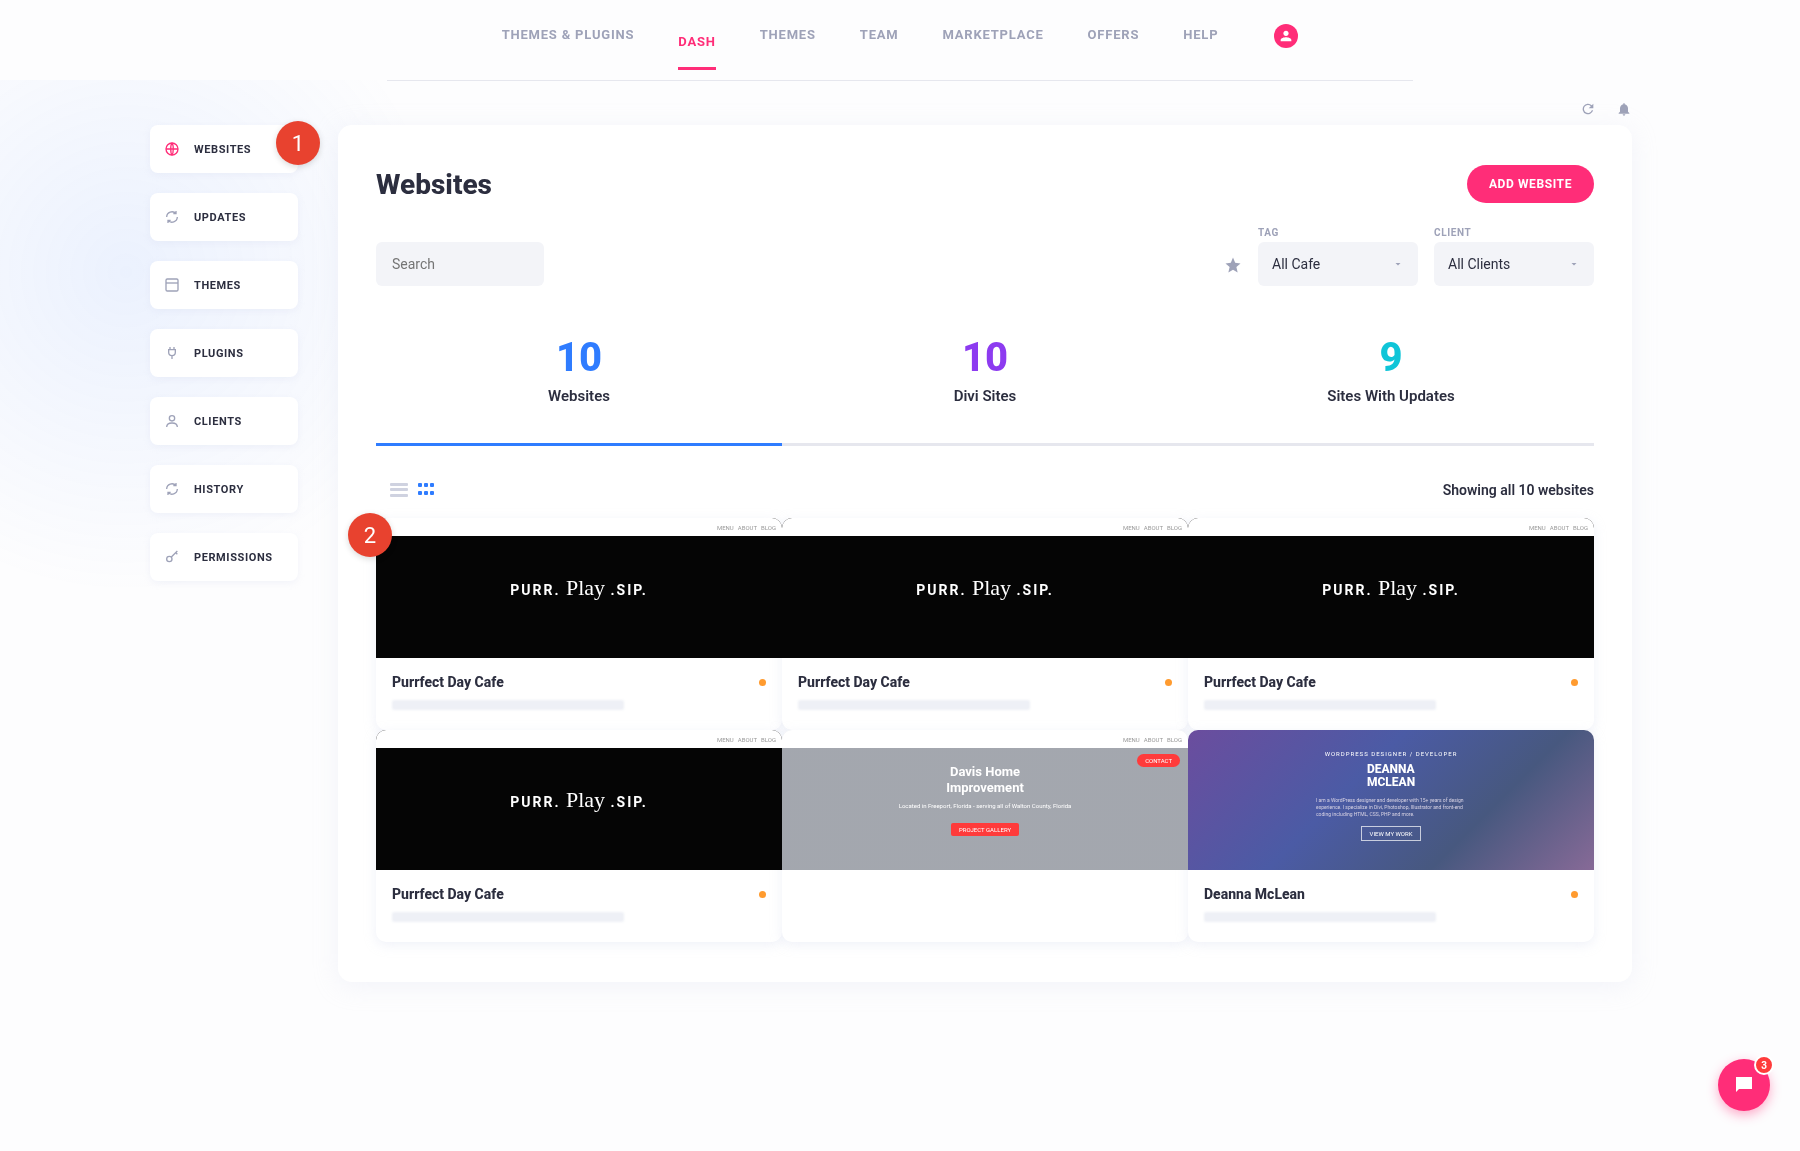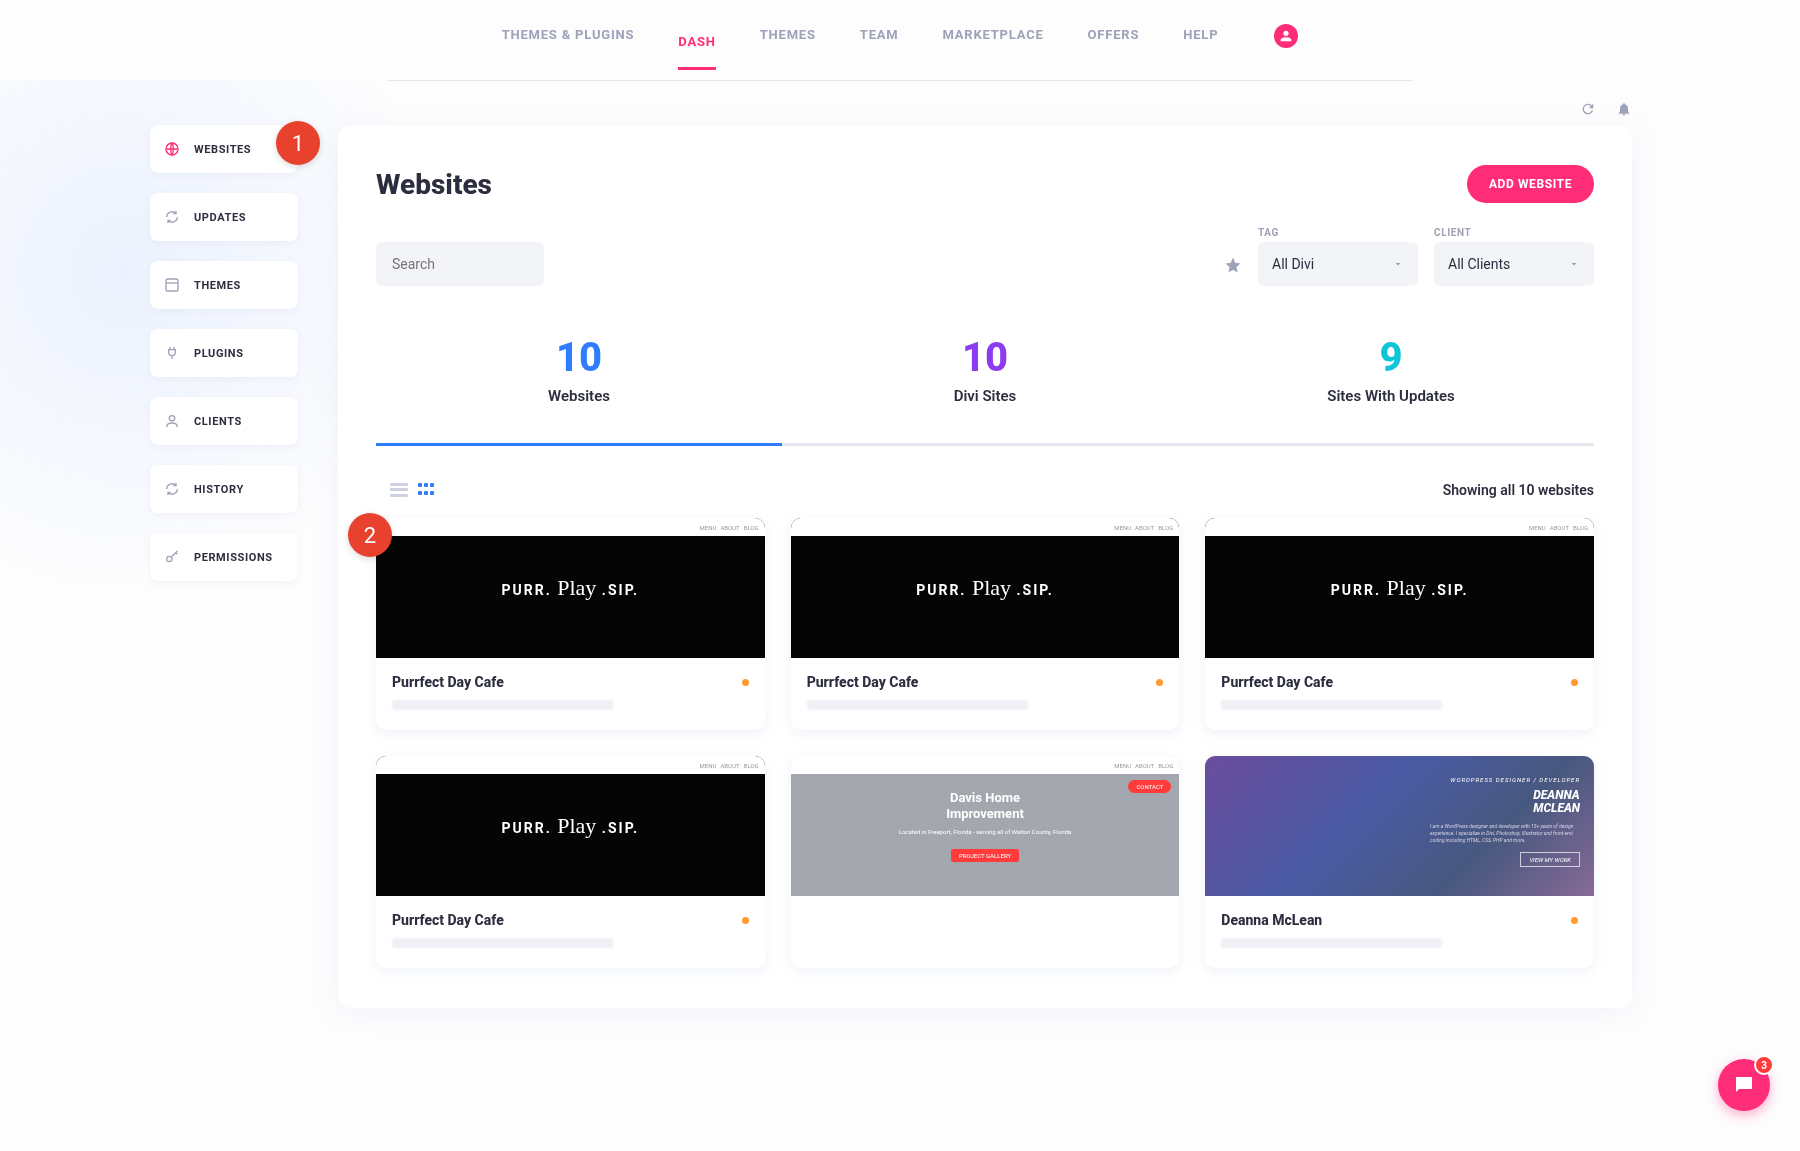--- a/index.html
+++ b/index.html
@@ -53,35 +53,35 @@
 .progress { height:3px; background:#e6e7ee; margin-bottom:36px; }
 .progress-fill { height:100%; background:#2f7cff; width:33.3%; }
 
 .list-controls { display:flex; justify-content:space-between; align-items:center; margin-bottom:20px; }
 .view-toggle { display:flex; gap:10px; margin-left:14px; }
 .vt-list, .vt-grid { width:18px; height:14px; display:flex; flex-wrap:wrap; gap:2px; cursor:pointer; }
 .vt-list span { width:18px; height:3px; background:#cfd2e0; border-radius:1px; }
 .vt-grid span { width:4px; height:4px; background:#2f7cff; border-radius:1px; }
 .showing-text { font-size:14px; font-weight:600; color:#2c2e3f; }
 
-.cards-grid { display:grid; grid-template-columns:repeat(3, 1fr); gap:26px; }
+.cards-grid { display:grid; grid-template-columns:repeat(3, 1fr); }
 .card { border-radius:10px; overflow:hidden; box-shadow:0 3px 12px rgba(210,215,235,0.35); cursor:pointer; background:#fff; }
 .thumb { height:140px; display:flex; flex-direction:column; align-items:center; justify-content:center; position:relative; font-family:Georgia, serif; }
 .thumb-bar { position:absolute; top:0; left:0; right:0; height:18px; background:#fff; font-size:6px; color:#999; display:flex; align-items:center; justify-content:flex-end; padding:0 6px; gap:4px; }
 .thumb-black { background:#050505; color:#fff; }
 .thumb-black .tagline { font-size:14px; letter-spacing:2px; font-weight:700; }
 .thumb-black .tagline .play { font-family:'Brush Script MT', cursive; font-weight:400; font-size:22px; letter-spacing:0; }
 .thumb-grey { background:#e4e6ea; color:#fff; position:relative; }
 .thumb-grey::before { content:''; position:absolute; inset:18px 0 0 0; background:linear-gradient(rgba(120,125,135,0.55),rgba(120,125,135,0.55)), linear-gradient(#d8dade,#d8dade); }
 .thumb-grey .overlay-txt { position:relative; z-index:1; text-align:center; }
 .thumb-grey .overlay-txt h4 { font-size:13px; line-height:1.2; margin-bottom:6px; }
 .thumb-grey .overlay-txt p { font-size:6px; margin-bottom:8px; }
 .thumb-grey .pill { display:inline-block; background:#ff3b3b; padding:3px 8px; font-size:6px; border-radius:2px; }
 .thumb-grey .contact-pill { position:absolute; top:24px; right:8px; background:#ff3b3b; padding:3px 8px; font-size:6px; border-radius:10px; z-index:2; }
-.thumb-purple { background:linear-gradient(135deg,#6b4d9e 0%, #4b5ba5 40%, #47587f 70%, #876a97 100%); color:#fff; padding:20px 14px 8px; justify-content:flex-start; align-items:flex-end;font-style:italic; }
+.thumb-purple { background:linear-gradient(135deg,#6b4d9e 0%, #4b5ba5 40%, #47587f 70%, #876a97 100%); color:#fff; padding:20px 14px 8px; justify-content:flex-start; align-items:center; }
 .thumb-purple .sub { font-size:6px; letter-spacing:1px; margin-bottom:6px; }
 .thumb-purple .name { font-size:12px; font-weight:800; line-height:1.1; margin-bottom:8px; }
 .thumb-purple .desc { font-size:5px; line-height:1.4; color:#d8d3e4; max-width:150px; margin-bottom:8px; }
 .thumb-purple .out-btn { font-size:6px; border:1px solid rgba(255,255,255,0.7); padding:3px 8px; }
 .card-footer { padding:16px 16px 20px; }
 .card-title { font-size:14px; font-weight:800; color:#2c2e3f; display:flex; align-items:center; justify-content:space-between; }
 .status-dot { width:7px; height:7px; background:#ff9b2f; border-radius:50%; }
 .blur-line { margin-top:10px; height:10px; width:62%; background:#eef0f6; border-radius:2px; filter:blur(1px); }
 
 .chat-widget { position:fixed; bottom:40px; right:30px; width:52px; height:52px; background:#ff2d78; border-radius:50%; display:flex; align-items:center; justify-content:center; cursor:pointer; box-shadow:0 4px 12px rgba(255,45,120,0.4); }
@@ -196,21 +196,21 @@
 
     <div class="filter-row">
       <input class="search-box" placeholder="Search" style="">
       <div class="spacer"></div>
       <svg class="star-i" viewBox="0 0 24 24">
           <path d="M12 2l2.9 6.9L22 10l-5.5 4.8L18.2 22 12 18.3 5.8 22l1.7-7.2L2 10l7.1-1.1z"></path>
         </svg>
       <div class="filter-group">
         <span class="filter-label">TAG</span>
         <div class="select-box">
-          <span>All Divi</span>
+          <span>All Cafe</span>
           <svg viewBox="0 0 24 24">
               <path d="M7 10l5 5 5-5z"></path>
             </svg>
         </div>
       </div>
       <div class="filter-group">
         <span class="filter-label">CLIENT</span>
         <div class="select-box">
           <span>All Clients</span>
           <svg viewBox="0 0 24 24">

